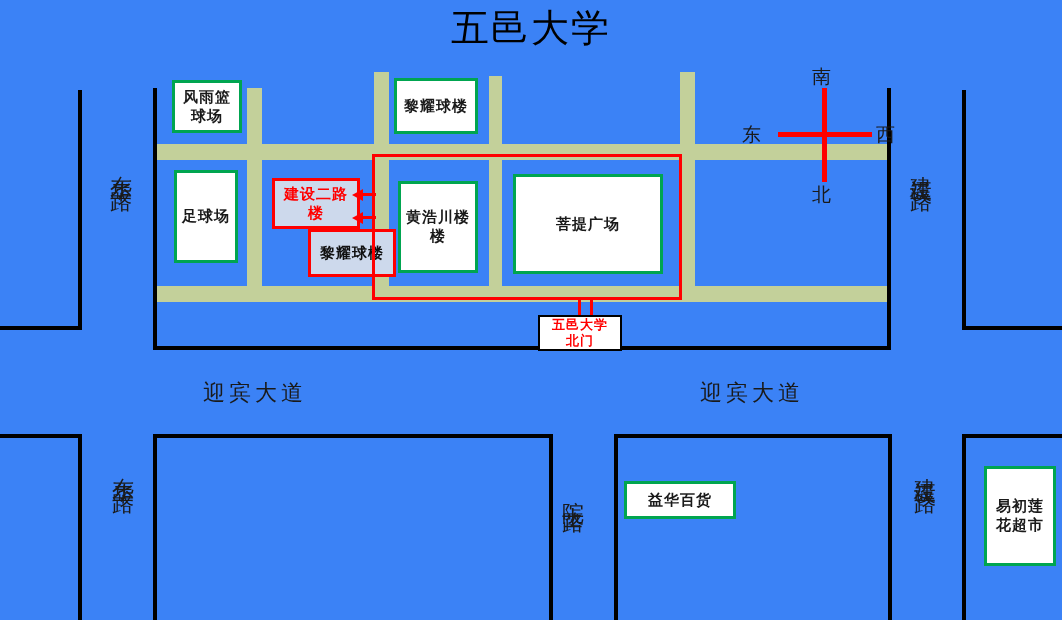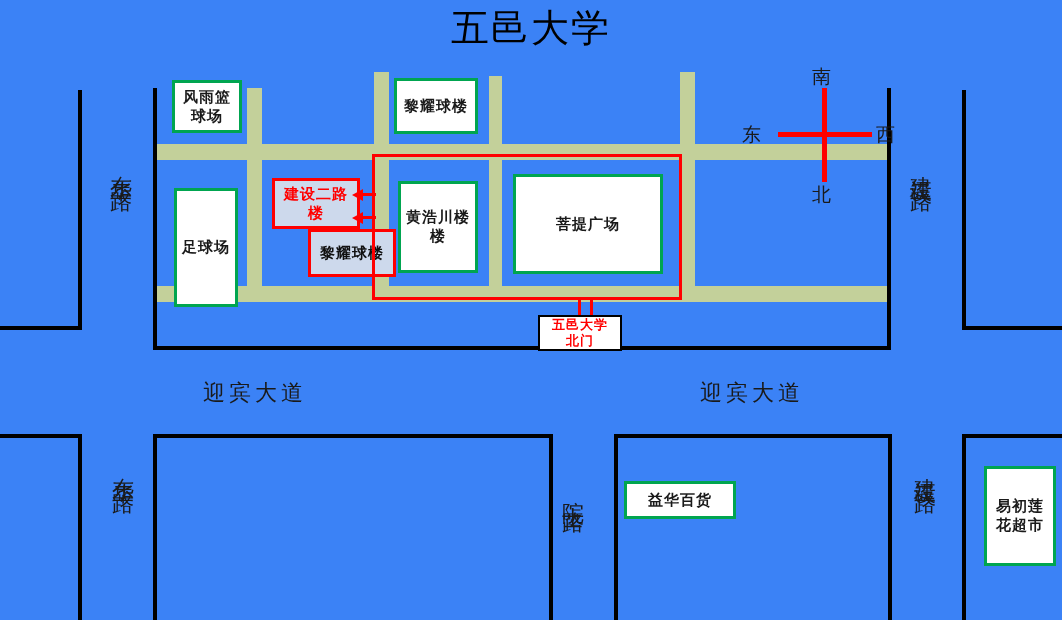--- a/index.html
+++ b/index.html
@@ -197,21 +197,21 @@
     <span class="inner" style="white-space:pre-line;">风雨篮
 球场</span>
   </div>
 
 
   <div class="facility" style="left:394px; top:78px; width:84px; height:56px;">
     <span class="inner" style="white-space:pre-line;">黎耀球楼</span>
   </div>
 
 
-  <div class="facility" style="left:174px; top:188px; width:64px; height:119px;">
+  <div class="facility" style="left:174px; top:170px; width:64px; height:93px;">
     <span class="inner" style="white-space:pre-line;">足球场</span>
   </div>
 
   <div class="facility highlight red-text" style="left:272px; top:178px; width:88px; height:51px;">
     <span class="inner" style="white-space:pre-line;">建设二路
 楼</span>
   </div>
 
   <div class="facility highlight dark-text" style="left:272px; top:229px; width:88px; height:48px;margin-left:36px;">
     <span class="inner" style="white-space:pre-line;">黎耀球楼</span>

